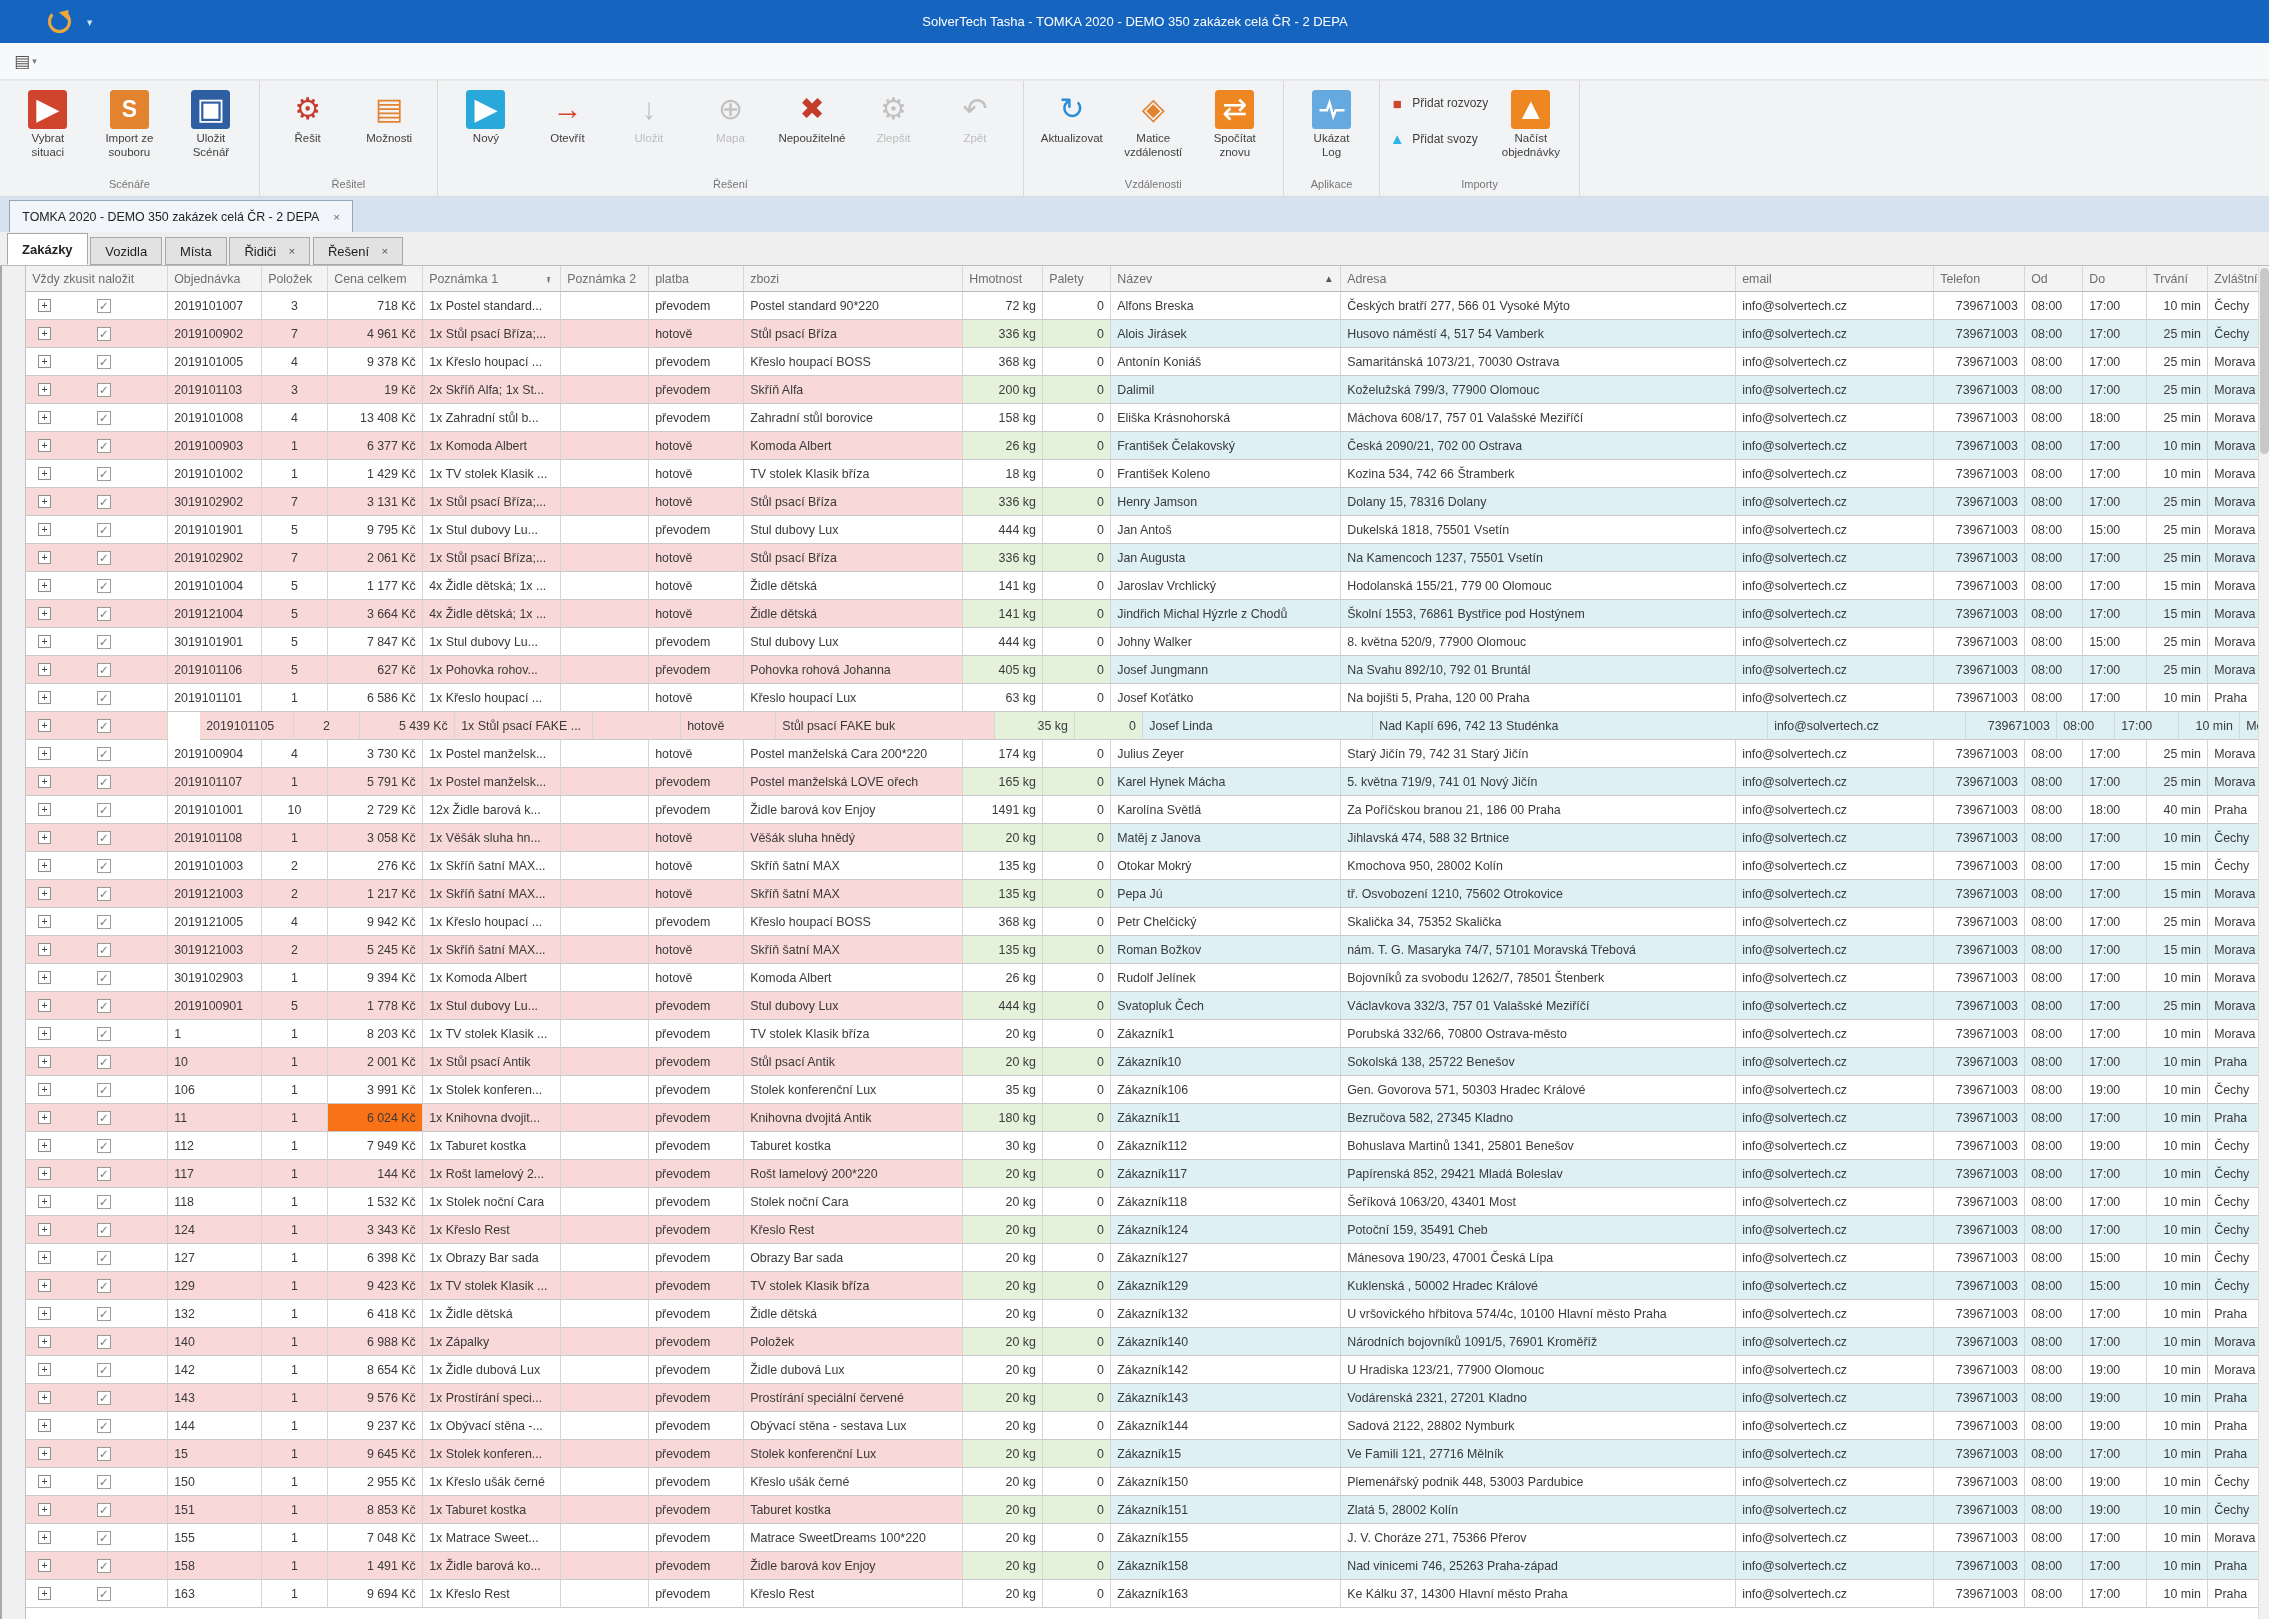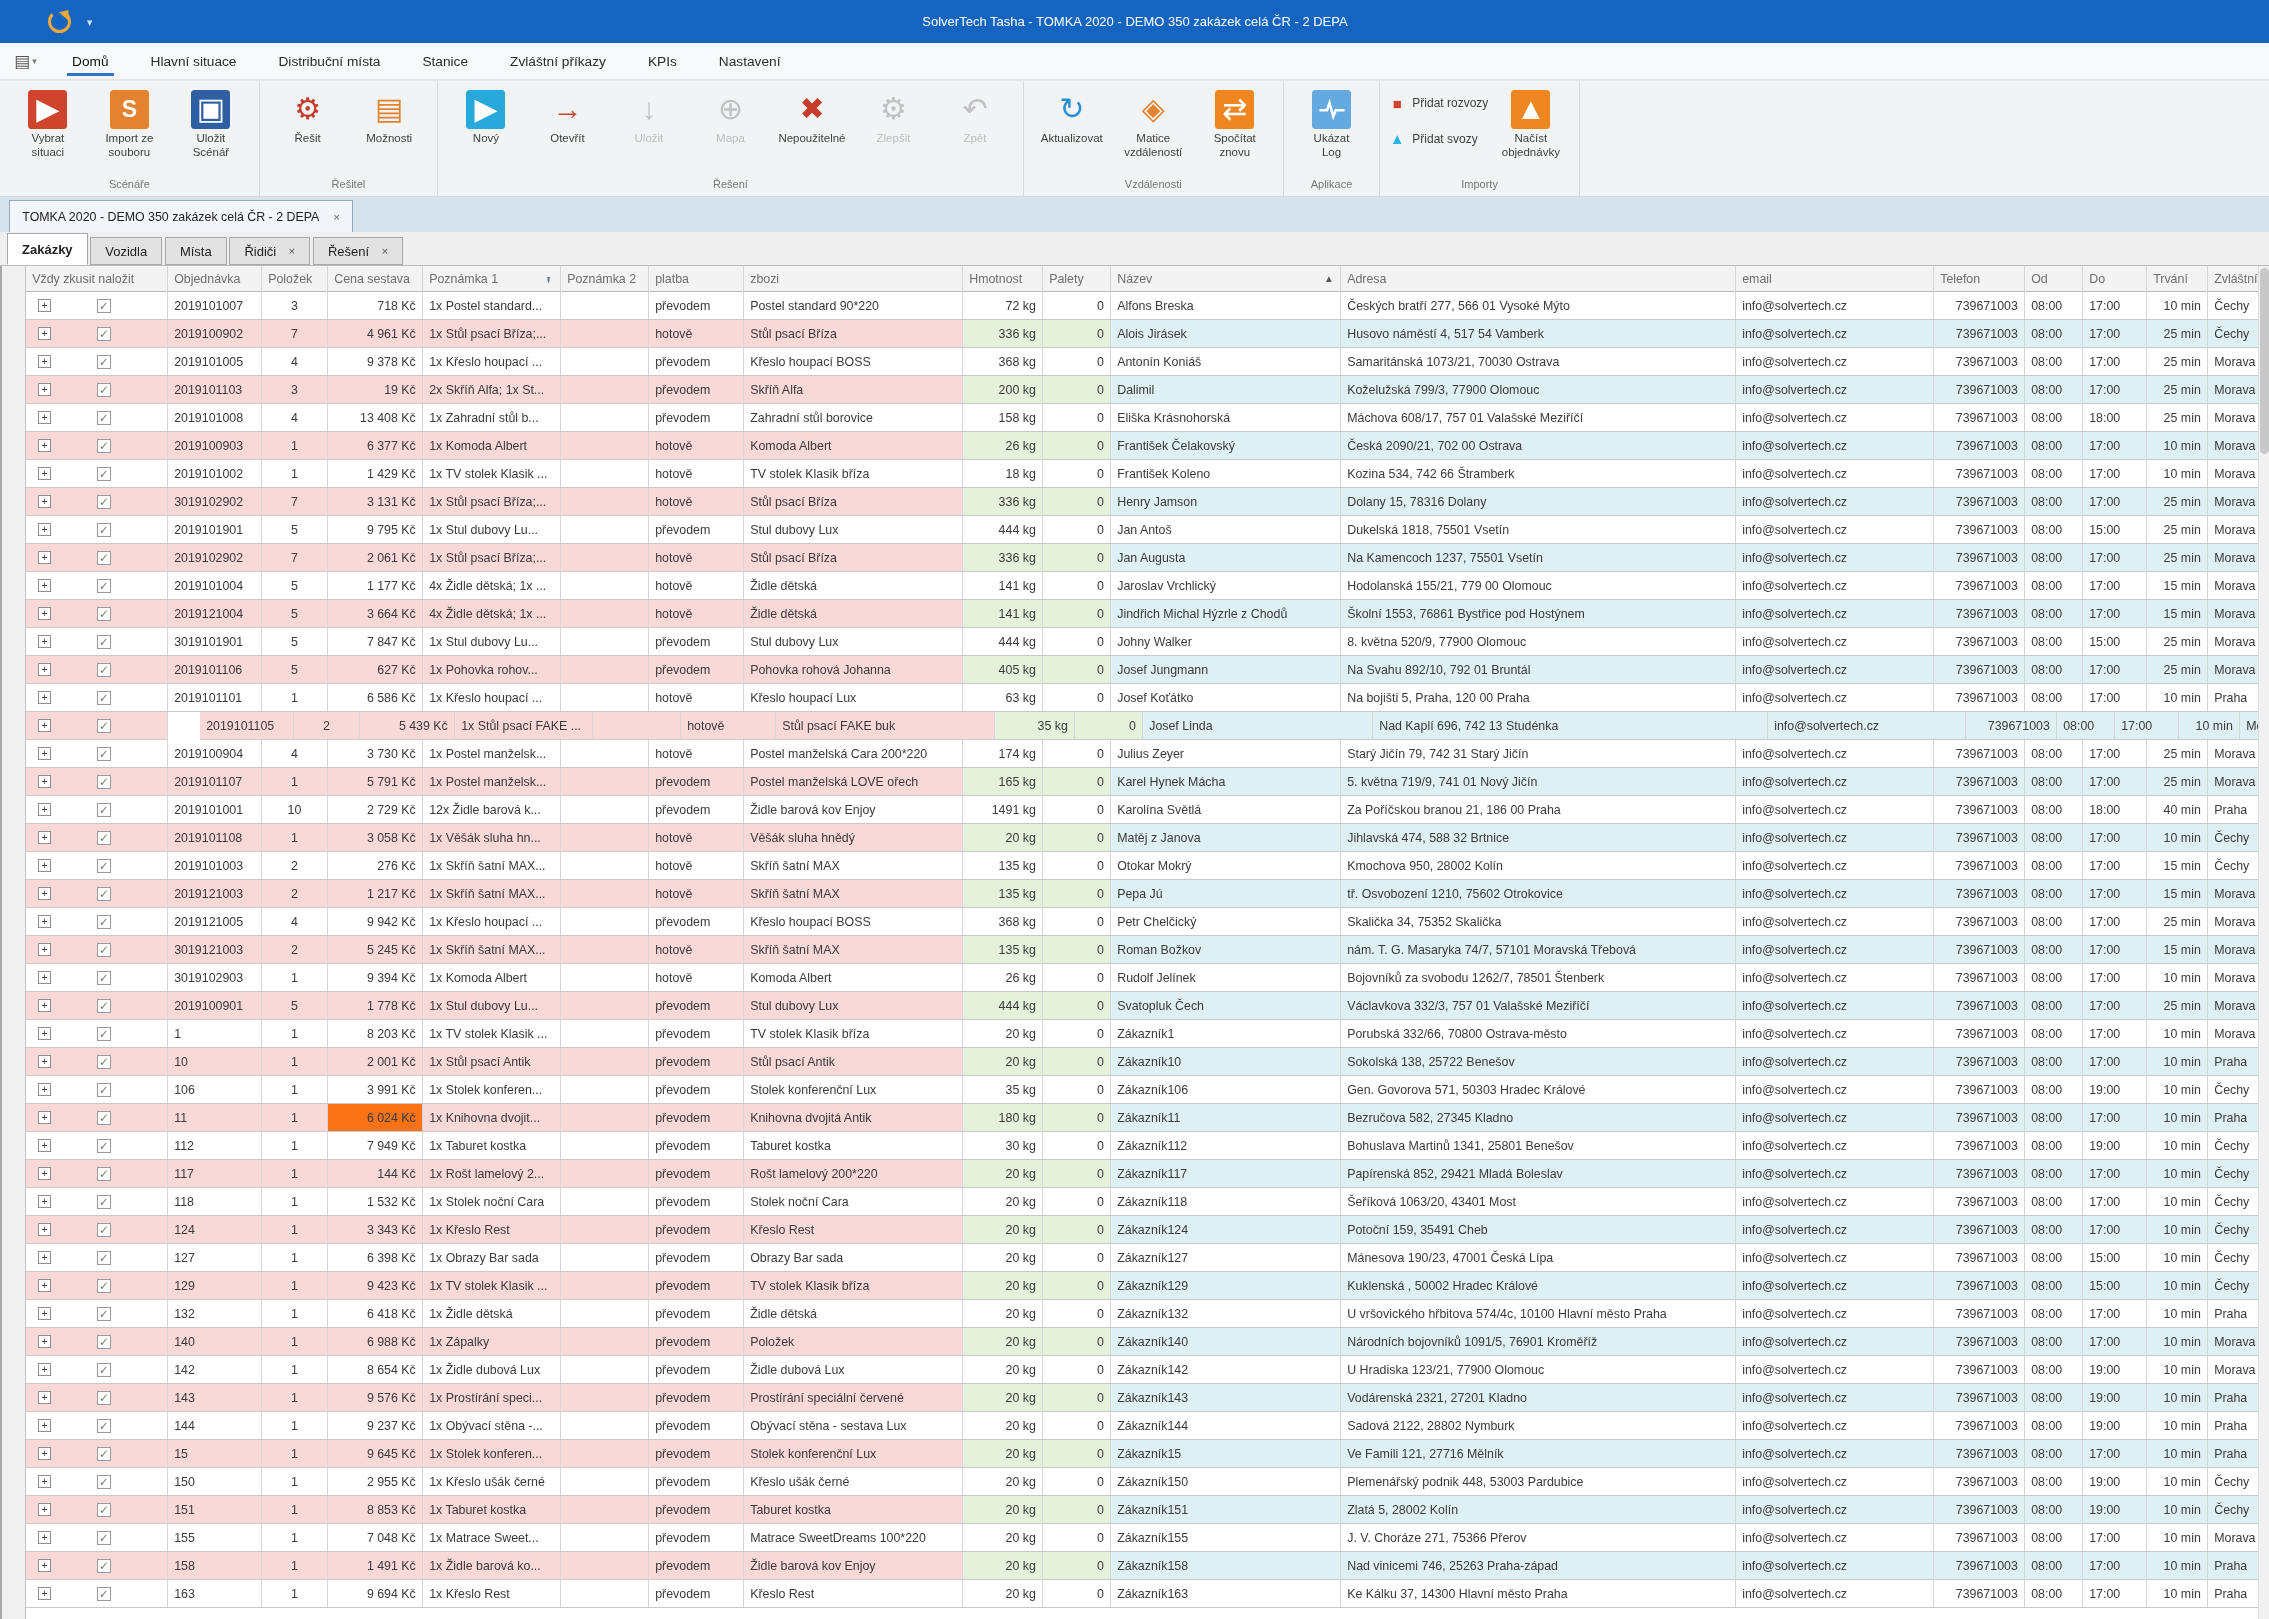--- a/index.html
+++ b/index.html
@@ -93,29 +93,20 @@
 
 <div id="app">
   <div class="titlebar">
     <div class="applogo"></div>
     <div class="tb-caret">▾</div>
     <div class="tb-title">SolverTech Tasha - TOMKA 2020 - DEMO 350 zakázek celá ČR - 2 DEPA</div>
   </div>
 
   <div class="ribbontabs">
     <div class="filebtn">▤<span class="car">▾</span></div>
-    <div id="rtabs" style="display:flex;">
-        <div class="rtab active">Domů</div>
-        <div class="rtab">Hlavní situace</div>
-        <div class="rtab">Distribuční místa</div>
-        <div class="rtab">Stanice</div>
-        <div class="rtab">Zvláštní příkazy</div>
-        <div class="rtab">KPIs</div>
-        <div class="rtab">Nastavení</div>
-      </div>
   </div>
 
   <div class="ribbon" id="ribbon">
       <div class="rgroup">
         <div class="btns">
           <div class="rbtn">
             <div class="ricon" style="background: rgb(208, 67, 44); color: rgb(255, 255, 255);">▶</div>
             <div class="blabel">Vybrat
 situaci</div>
           </div>
@@ -260,21 +251,21 @@
       </div>
     </div>
 
   <div class="gridwrap">
     <div class="gutter"></div>
     <div class="gridinner" id="grid">
         <div class="grow grow-head">
           <div class="gcell ghead" style="width: 142px;">Vždy zkusit naložit</div>
           <div class="gcell ghead" style="width: 94px;">Objednávka</div>
           <div class="gcell ghead" style="width: 66px;">Položek</div>
-          <div class="gcell ghead" style="width: 95px;">Cena sestava</div>
+          <div class="gcell ghead" style="width: 95px;">Cena celkem</div>
           <div class="gcell ghead" style="width: 138px;">Poznámka 1<div class="funnel" style="clip-path: polygon(0px 0px, 100% 0px, 60% 45%, 60% 100%, 40% 100%, 40% 45%);">▼</div></div>
           <div class="gcell ghead" style="width: 88px;">Poznámka 2</div>
           <div class="gcell ghead" style="width: 95px;">platba</div>
           <div class="gcell ghead" style="width: 219px;">zbozi</div>
           <div class="gcell ghead" style="width: 80px;">Hmotnost</div>
           <div class="gcell ghead" style="width: 68px;">Palety</div>
           <div class="gcell ghead" style="width: 230px;">Název<div class="sorta">▲</div></div>
           <div class="gcell ghead" style="width: 395px;">Adresa</div>
           <div class="gcell ghead" style="width: 198px;">email</div>
           <div class="gcell ghead" style="width: 91px;">Telefon</div>

